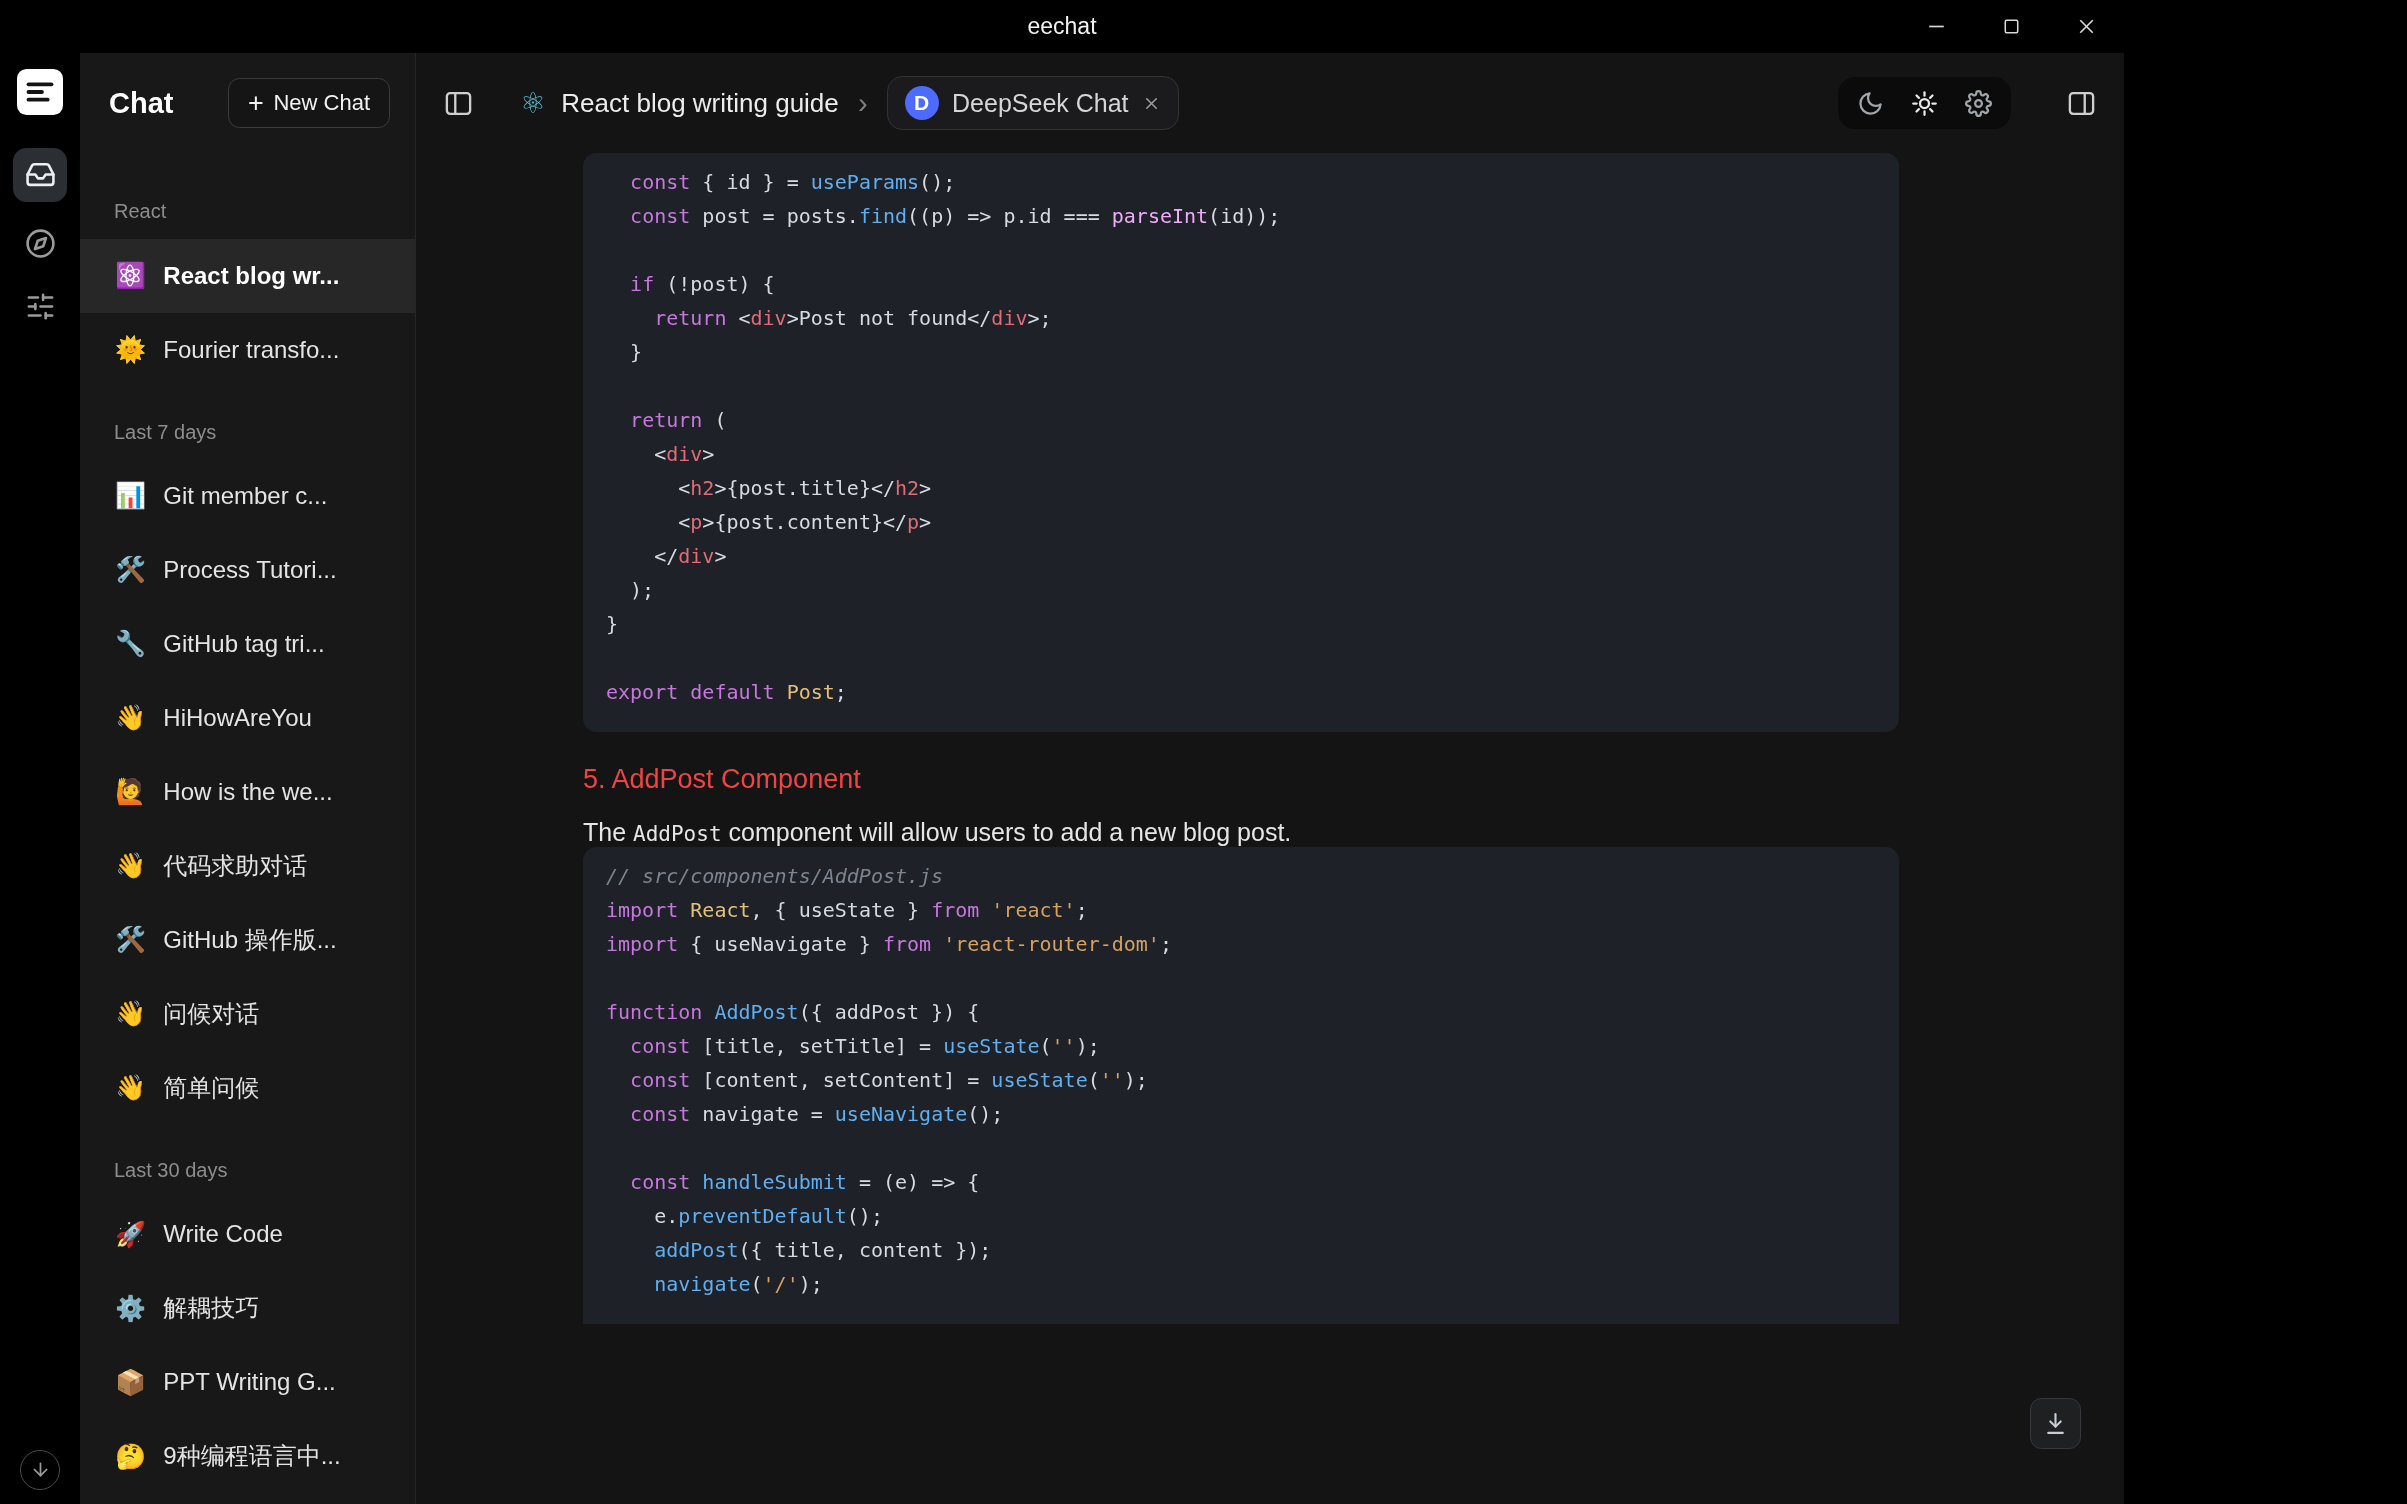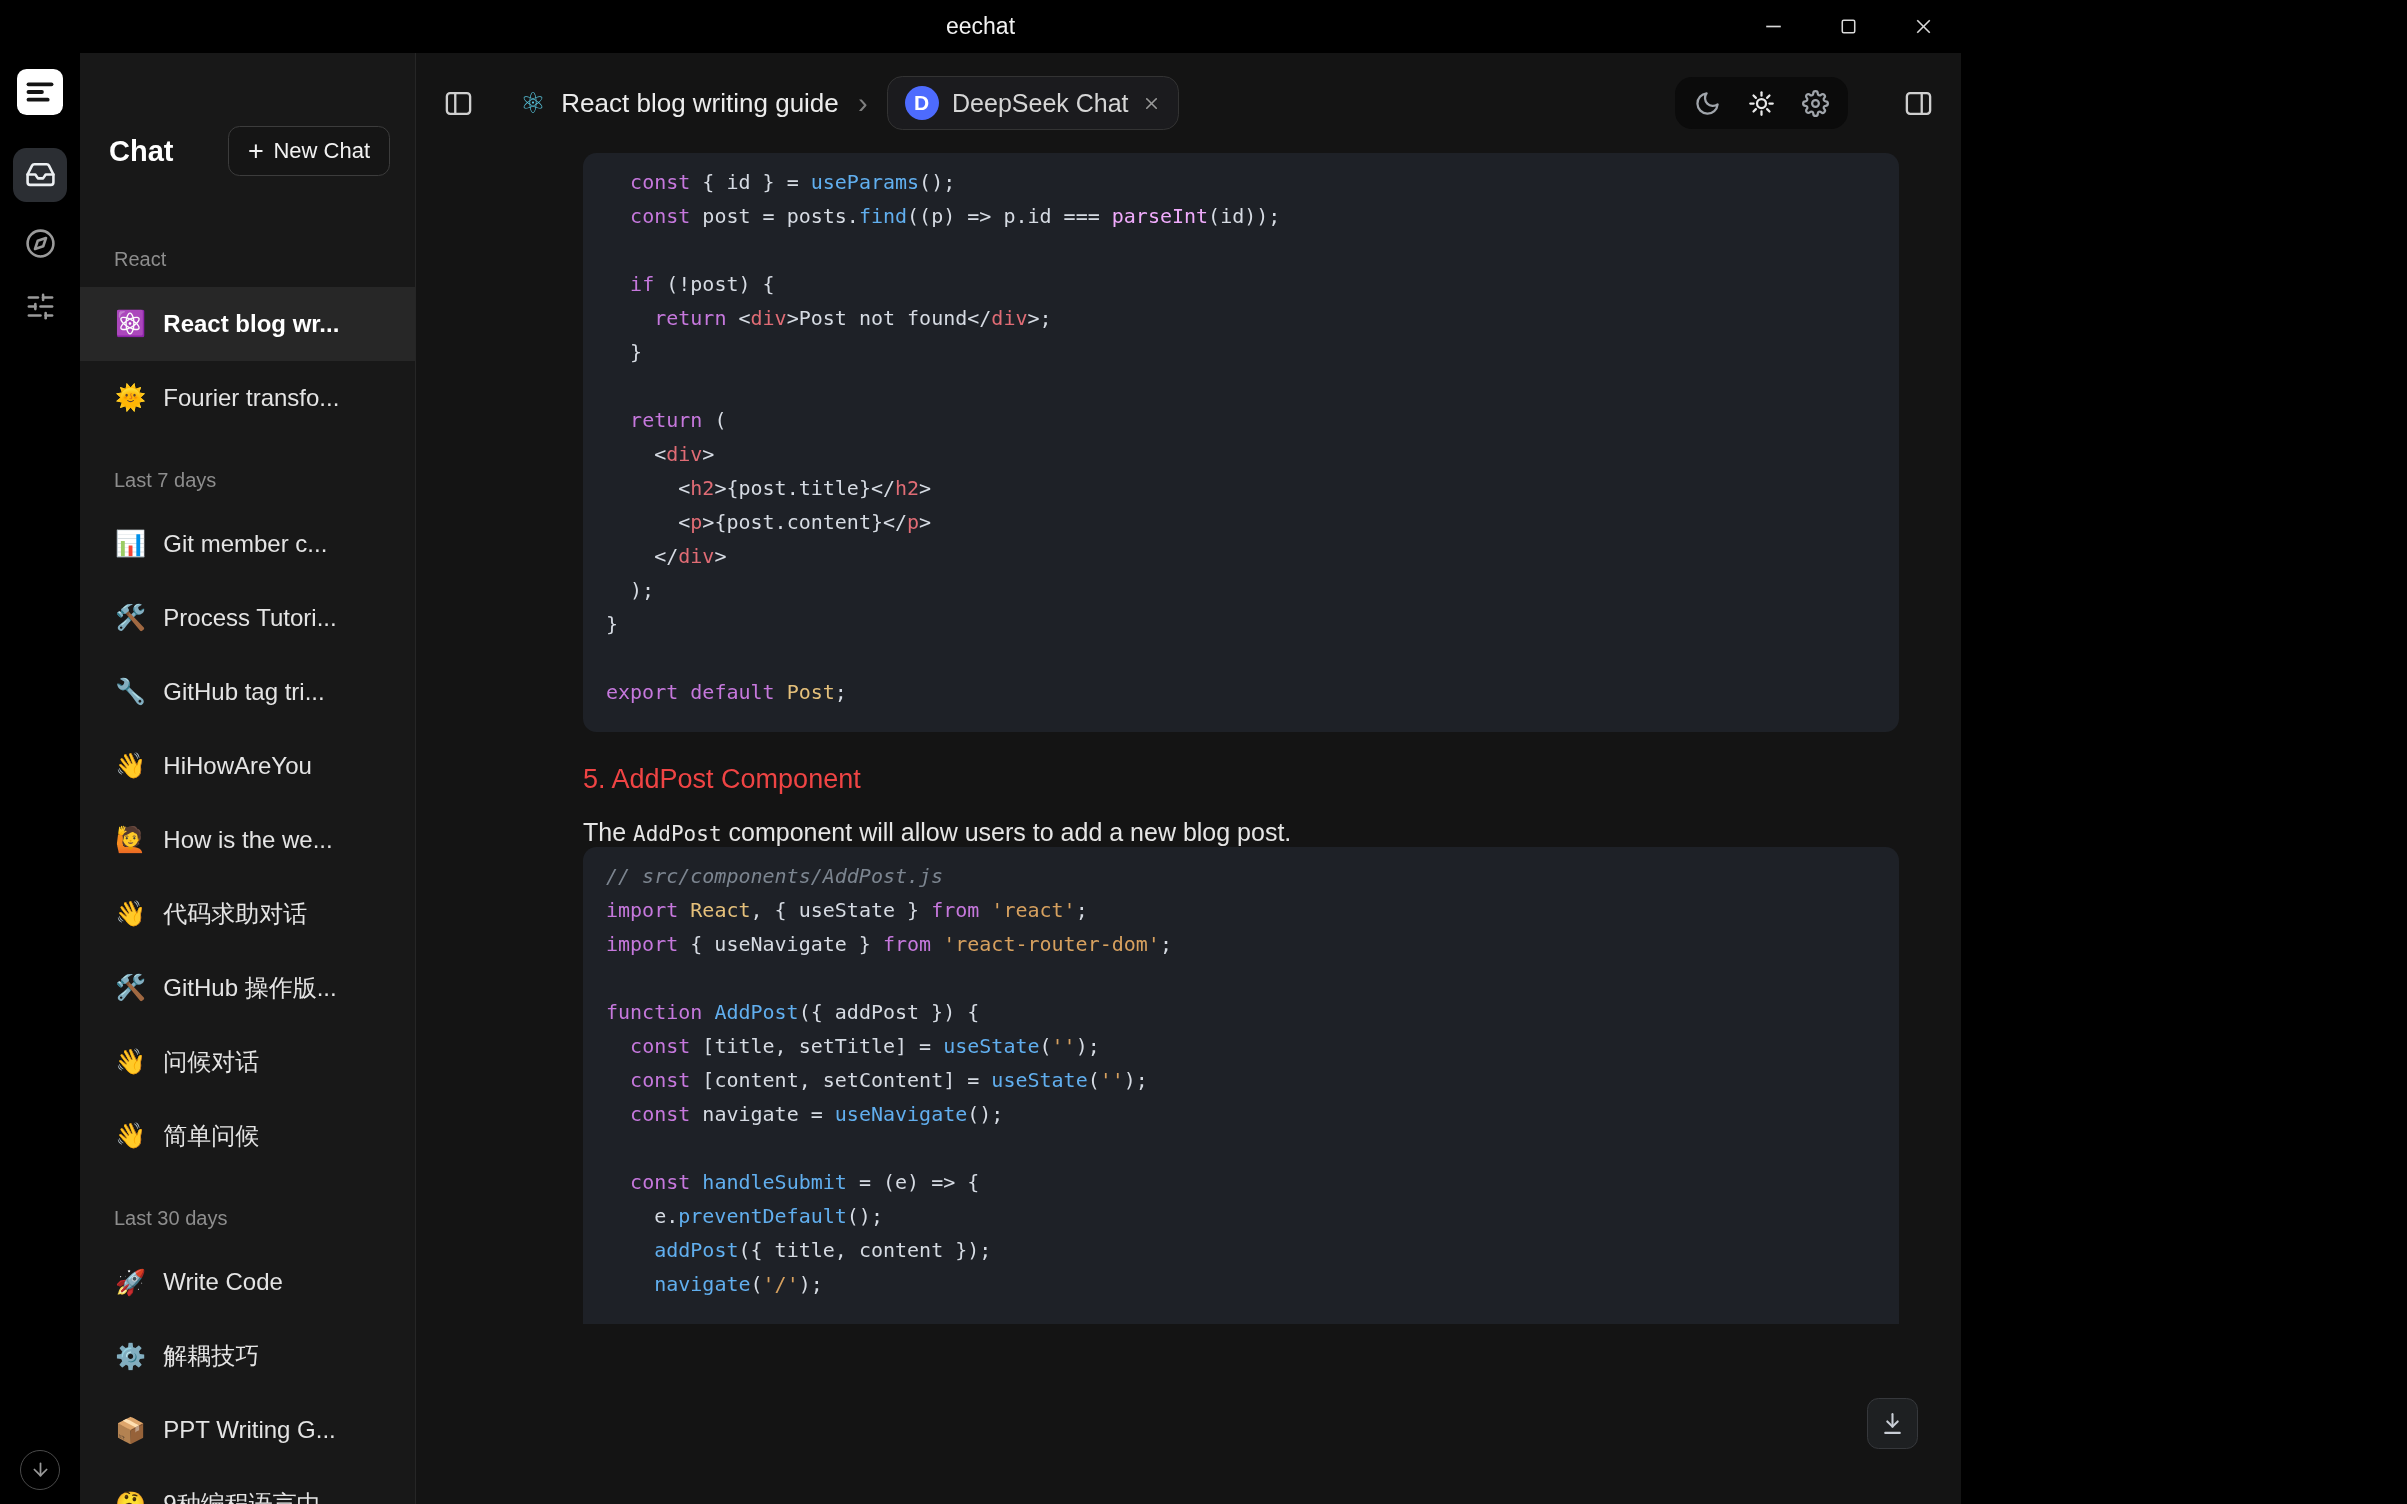--- a/index.html
+++ b/index.html
@@ -1,38 +1,38 @@
 <!DOCTYPE html>
 <html><head>
 <meta charset="utf-8">
 <style>
   * { margin:0; padding:0; box-sizing:border-box; }
   html,body { width:2408px; height:1505px; overflow:hidden; background:#000; font-family:"Liberation Sans",sans-serif; }
-  .app { width:1961px; height:1505px; display:flex; flex-direction:column; }
+  .app { width:2124px; height:1505px; display:flex; flex-direction:column; }
 
   
   .titlebar { height:53px; background:#000; position:relative; display:flex; align-items:center; justify-content:center; flex:0 0 auto; }
   .titlebar-title { color:#f2f2f2; font-size:23px; }
   .win-controls { position:absolute; right:0; top:0; height:100%; display:flex; }
   .win-btn { width:75px; height:100%; display:flex; align-items:center; justify-content:center; background:transparent; border:none; cursor:pointer; }
 
   .body { flex:1; display:flex; min-height:0; }
 
   
   .rail { width:80px; background:#000; display:flex; flex-direction:column; align-items:center; padding-top:16.3px; flex:0 0 auto; }
   .rail-logo { width:46px; height:46px; }
   .rail-btn { width:54px; height:54px; border:none; background:transparent; border-radius:13.4px; display:flex; align-items:center; justify-content:center; cursor:pointer; }
   .rail-btn.tile { background:#2b2e33; margin-top:32.5px; }
   .rail-btn.plain { width:42px; height:42px; margin-top:21px; }
   .rail-spacer { flex:1; }
   .rail-down { width:40px; height:40px; margin-bottom:15.3px; border-radius:50%; border:1px solid #4a4a4a; background:transparent; display:flex; align-items:center; justify-content:center; cursor:pointer; }
 
   
   .sidebar { width:336px; background:#181818; border-right:1px solid #262626; display:flex; flex-direction:column; flex:0 0 auto; }
-  .sidebar-header { height:100px; flex:0 0 auto; display:flex; align-items:center; justify-content:space-between; padding:0 25px 0 29px;margin-top:48px; }
+  .sidebar-header { height:100px; flex:0 0 auto; display:flex; align-items:center; justify-content:space-between; padding:0 25px 0 29px; }
   .sb-title { font-size:29px; font-weight:700; color:#fff; }
   .new-chat-btn { display:flex; align-items:center; gap:9.6px; border:1px solid #3c3c3c; background:#151515; color:#f2f2f2; font-size:22px; padding:10.5px 19px; border-radius:11.5px; cursor:pointer; font-family:inherit; }
   .new-chat-btn .plus { font-size:27px; line-height:1; color:#f2f2f2; }
   .chat-list { flex:1; overflow:hidden; padding-top:13.4px; }
   .section-label { color:#8d8d8d; font-size:20px; padding:34px 0 15.3px 34px; }
   .chat-item { height:74px; display:flex; align-items:center; gap:15.3px; padding:0 17px 0 34px; color:#e4e4e4; font-size:24px; cursor:pointer; white-space:nowrap; overflow:hidden; }
   .chat-item.active { background:#272727; }
   .chat-item.active .cl { font-weight:700; color:#fff; }
   .chat-item .ci { width:34px; flex:0 0 auto; font-size:25px; text-align:center; }
   .chat-item .cl { overflow:hidden; text-overflow:ellipsis; }

